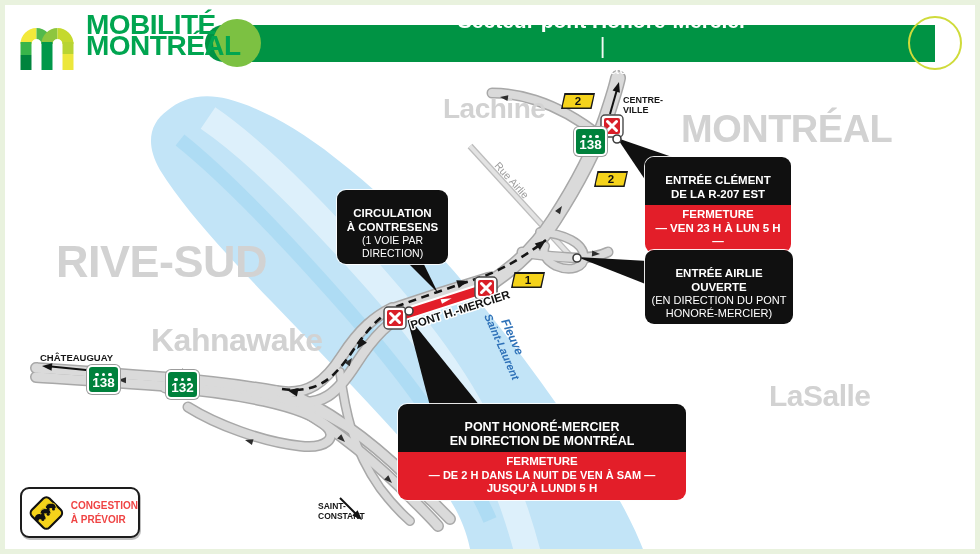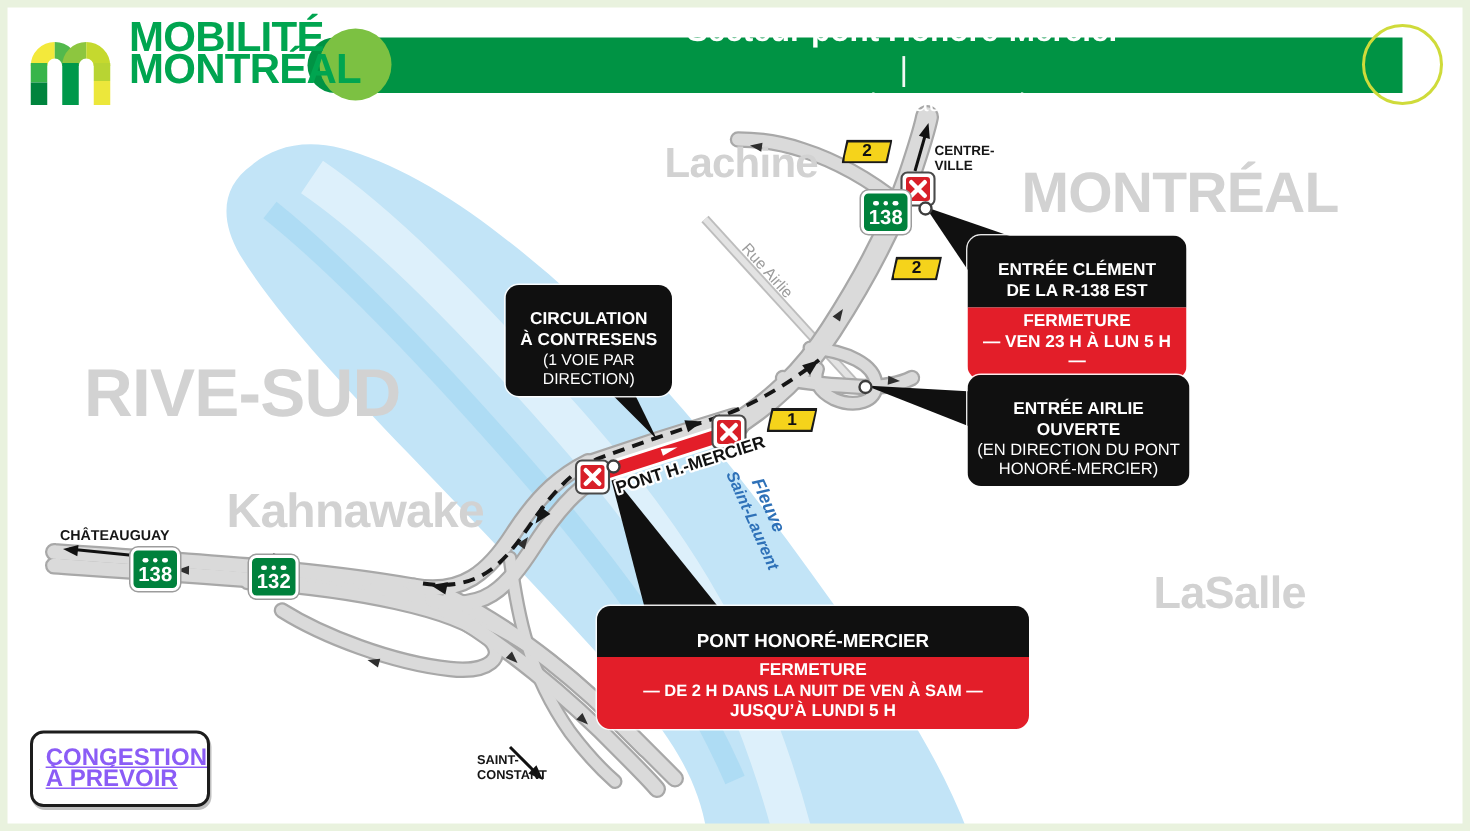--- a/index.html
+++ b/index.html
@@ -50,21 +50,21 @@
   .co-black{background:#101010;padding:16px 6px 4px;}
   .co-red{background:#e31e29;padding:3px 4px 4px;}
   .co-line-b{font-weight:bold;font-size:11.5px;line-height:14px;}
   .co-line-r{font-weight:bold;font-size:11.5px;line-height:13.5px;}
   .co-line-n{font-weight:400;font-size:10.5px;line-height:13px;}
 
   
   .legend{position:absolute;left:20px;top:487px;width:120px;height:51px;background:#fff;
           border:2.5px solid #1d1d1d;border-radius:9px;z-index:5;display:flex;align-items:center;
           box-sizing:border-box;padding-left:4px;box-shadow:1px 2px 0 rgba(0,0,0,.25);}
-  .legend-text{font-size:16px;font-weight:bold;color:#8b5cf6;line-height:14px;margin-left:4px;text-decoration:underline;}
+  .legend-text{font-size:10px;font-weight:bold;color:#ef4444;line-height:14px;margin-left:4px;}
 </style>
 </head>
 <body>
 
 <div class="stage">
 
   <svg class="map-svg" width="980" height="554" viewBox="0 0 980 554">
 
     <g>
       <path d="M 168 110 C 148 124 146 146 160 170 C 185 210 226 254 272 302
@@ -278,39 +278,40 @@
     <div class="co-black">
       <div class="co-line-b">CIRCULATION</div>
       <div class="co-line-b">À CONTRESENS</div>
       <div class="co-line-n">(1 VOIE PAR DIRECTION)</div>
     </div>
   </div>
 
   <div class="callout" style="left:645px;top:157px;width:146px;">
     <div class="co-black">
       <div class="co-line-b">ENTRÉE CLÉMENT</div>
-      <div class="co-line-b">DE LA R-138 EST</div>
+      <div class="co-line-b">DE LA R-207 EST</div>
     </div>
     <div class="co-red">
       <div class="co-line-r">FERMETURE</div>
       <div class="co-line-r">— VEN 23 H À LUN 5 H —</div>
     </div>
   </div>
 
   <div class="callout" style="left:645px;top:250px;width:148px;">
     <div class="co-black">
       <div class="co-line-b">ENTRÉE AIRLIE OUVERTE</div>
       <div class="co-line-n" style="font-size:11px;">(EN DIRECTION DU PONT</div>
       <div class="co-line-n" style="font-size:11px;">HONORÉ-MERCIER)</div>
     </div>
   </div>
 
   <div class="callout" style="left:398px;top:404px;width:288px;">
     <div class="co-black">
       <div class="co-line-b" style="font-size:12.5px;">PONT HONORÉ-MERCIER</div>
+      <div class="co-line-b" style="font-size:12.5px;">EN DIRECTION DE MONTRÉAL</div>
     </div>
     <div class="co-red">
       <div class="co-line-r">FERMETURE</div>
       <div class="co-line-r" style="font-size:11px;">— DE 2 H DANS LA NUIT DE VEN À SAM —</div>
       <div class="co-line-r">JUSQU’À LUNDI 5 H</div>
     </div>
   </div>
 
   <div class="legend">
     <svg width="44" height="44" viewBox="0 0 46 46">

